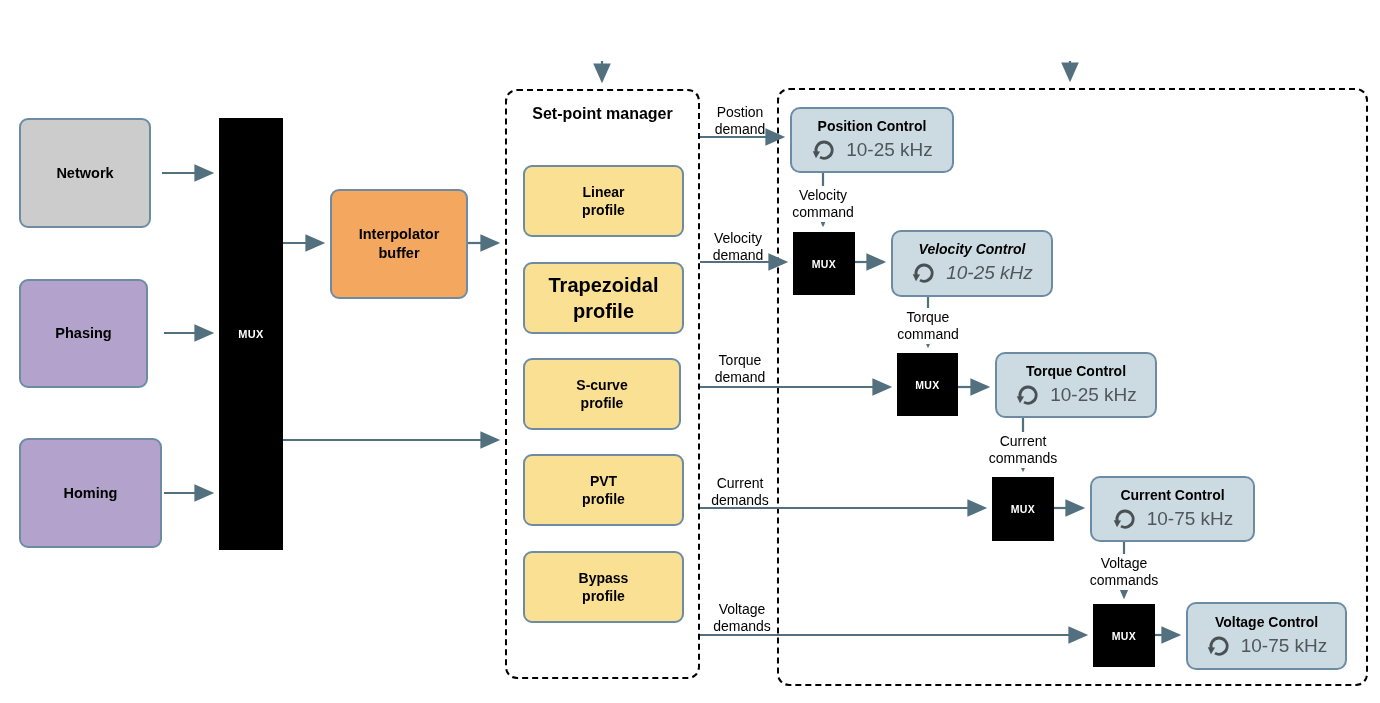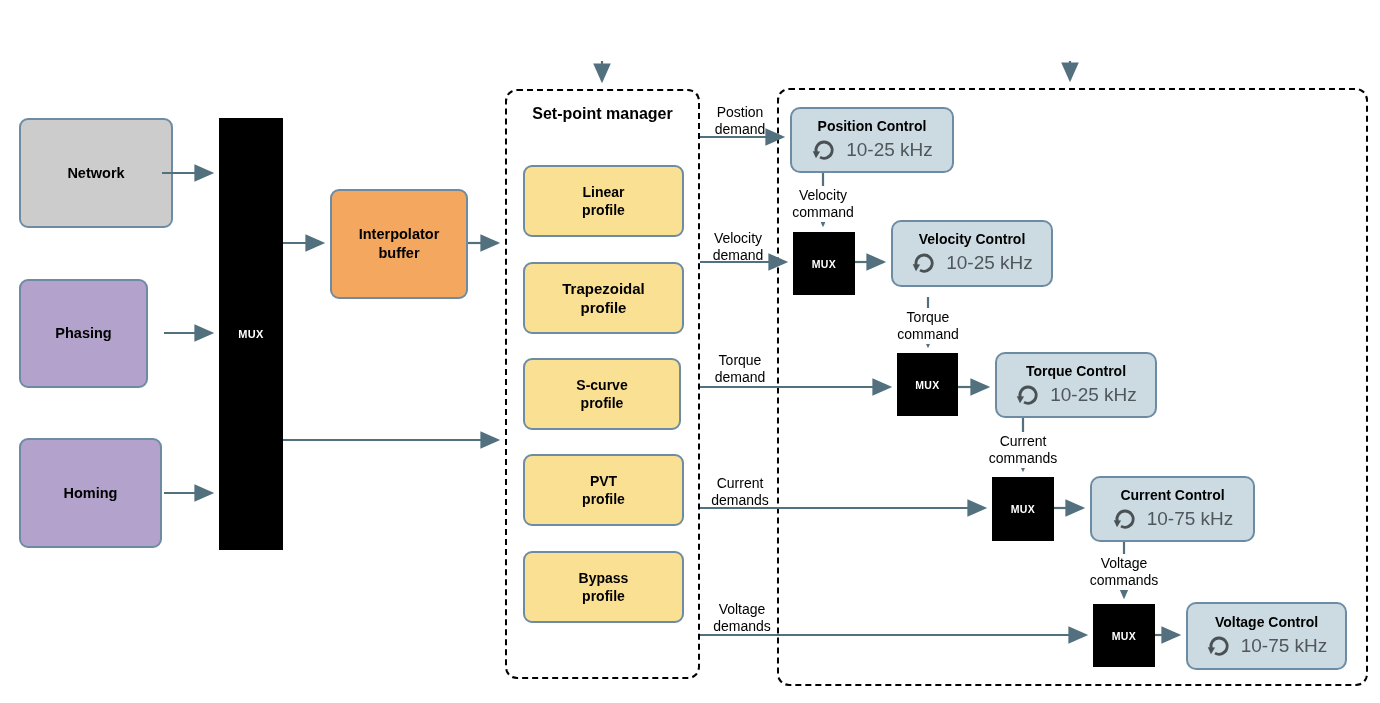--- a/index.html
+++ b/index.html
@@ -44,21 +44,21 @@
   svg.overlay{position:absolute; left:0; top:0; pointer-events:none;}
   .arrow{stroke:var(--arrow); stroke-width:2.2;}
   .ah{fill:var(--arrow);}
 </style>
 </head>
 <body>
 
 <div id="stage">
 
 
-  <div class="box gray" style="left:19px; top:118px; width:154px; height:110px;">
+  <div class="box gray" style="left:19px; top:118px; width:132px; height:110px;">
     <span>Network</span>
   </div>
   <div class="box purple" style="left:19px; top:279px; width:129px; height:109px;">
     <span>Phasing</span>
   </div>
   <div class="box purple" style="left:19px; top:438px; width:143px; height:110px;">
     <span>Homing</span>
   </div>
 
   <div class="muxbox" style="left:219px; top:118px; width:64px; height:432px; font-size:11px;">
@@ -71,21 +71,21 @@
   </div>
 
   <div class="dashed" style="left:505px; top:89px; width:195px; height:590px;">
     <div class="dashed-title" style="top:14px;">Set-point manager</div>
   </div>
 
   <div class="box yellow" style="left:523px; top:165px; width:161px; height:72px; font-size:14px;">
     <span>Linear</span>
     <span>profile</span>
   </div>
-  <div class="box yellow" style="left:523px; top:262px; width:161px; height:72px; font-size:15px;">
+  <div class="box yellow" style="left:523px; top:262px; width:161px; height:72px; font-size:20px;">
     <span>Trapezoidal</span>
     <span>profile</span>
   </div>
   <div class="box yellow" style="left:523px; top:358px; width:158px; height:72px; font-size:14px;text-align:right;">
     <span>S-curve</span>
     <span>profile</span>
   </div>
   <div class="box yellow" style="left:523px; top:454px; width:161px; height:72px; font-size:14px;">
     <span>PVT</span>
     <span>profile</span>
@@ -101,21 +101,21 @@
     <div class="loop-title">Position Control</div>
     <div class="loop-row">
       <svg class="loop-icon" width="26" height="26" viewBox="0 0 24 24">
         <path class="ring" d="M 8.3 18.6 A 7.5 7.5 0 1 0 4.9 14.3"></path>
         <path class="tip" d="M 1.6 13.2 L 8.4 13.4 L 4.6 19.6 Z"></path>
       </svg>
       <span class="loop-rate">10-25 kHz</span>
     </div>
   </div>
 
-  <div class="loopbox" style="left:891px; top:220px; width:162px; height:67px;">
+  <div class="loopbox" style="left:891px; top:230px; width:162px; height:67px;font-style:italic;">
     <div class="loop-title">Velocity Control</div>
     <div class="loop-row">
       <svg class="loop-icon" width="26" height="26" viewBox="0 0 24 24">
         <path class="ring" d="M 8.3 18.6 A 7.5 7.5 0 1 0 4.9 14.3"></path>
         <path class="tip" d="M 1.6 13.2 L 8.4 13.4 L 4.6 19.6 Z"></path>
       </svg>
       <span class="loop-rate">10-25 kHz</span>
     </div>
   </div>
 

